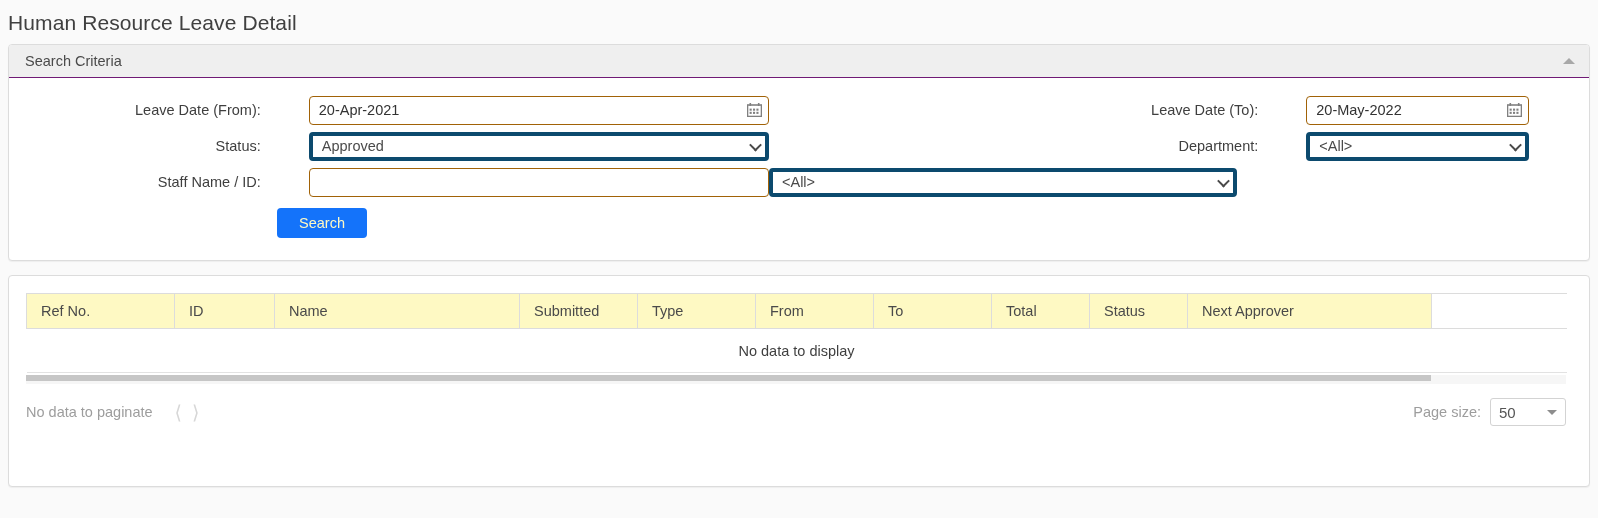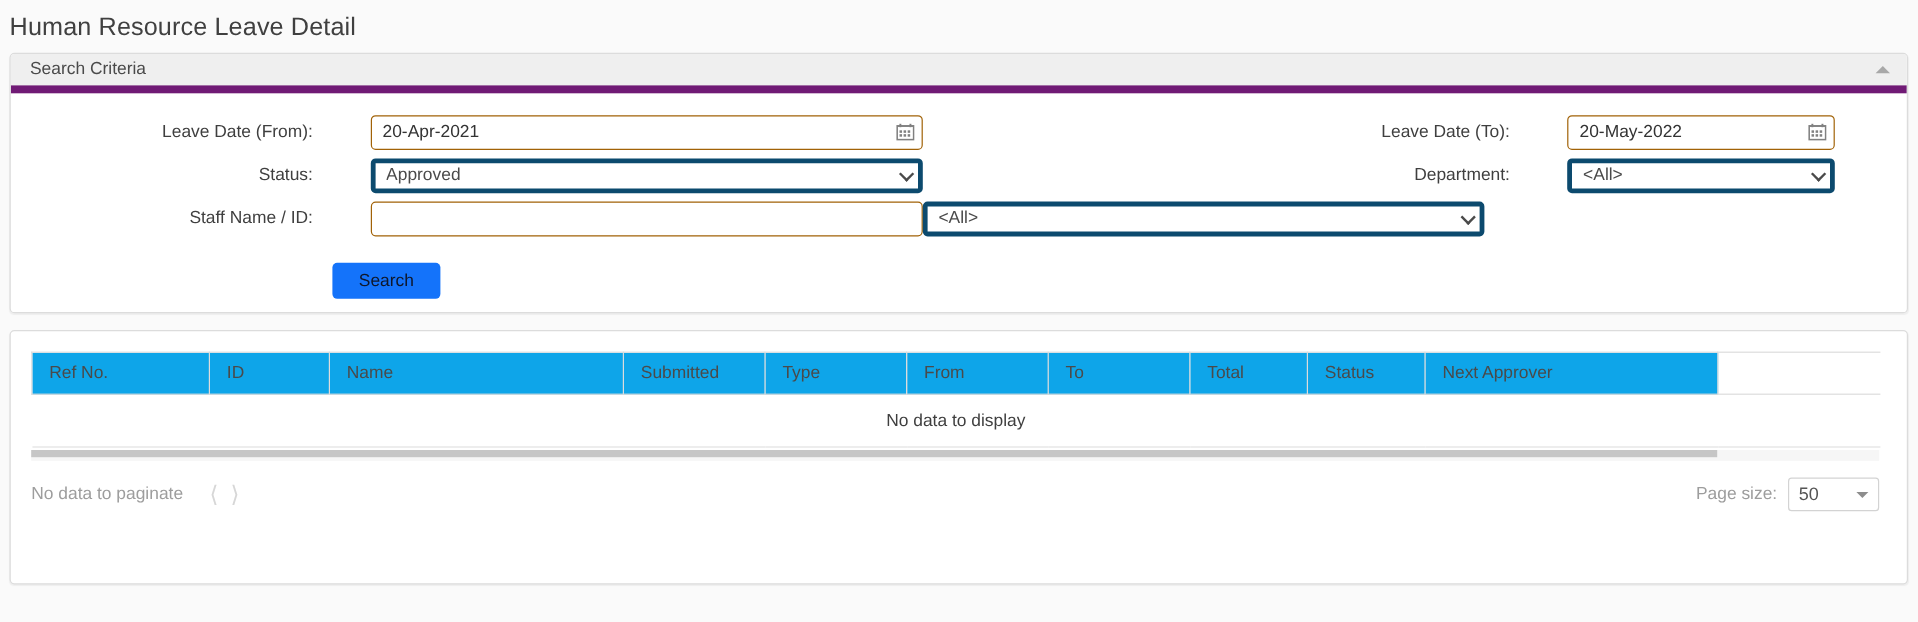--- a/index.html
+++ b/index.html
@@ -27,21 +27,21 @@
     background: #ffffff;
     border: 1px solid #dcdcdc;
     border-radius: 4px;
     box-shadow: 0 1px 1px rgba(0,0,0,.05);
   }
 
   
   .panel-head {
     height: 33px;
     background: #efefef;
-    border-bottom: 7px solid #701a75;
+    border-bottom: 1px solid #701a75;
     border-radius: 3px 3px 0 0;
     display: flex;
     align-items: center;
     padding: 0 14px 0 16px;
     font-size: 14.5px;
     color: #4a4a4a;
     position: relative;
   }
   .panel-head .collapse-arrow {
     margin-left: auto;
@@ -137,45 +137,45 @@
     cursor: pointer;
   }
 
   .search-row { display: flex; }
   .search-row .spacer { width: 268px; }
   .btn-search {
     width: 90px; height: 30px;
     background: #1473fa;
     border: none;
     border-radius: 4px;
-    color: #0f172a;
+    color: #fef9c3;
     font-family: "Liberation Sans", sans-serif;
     font-size: 14.5px;
     cursor: pointer;
-    margin-top: 19px;
+    margin-top: 8px;
   }
 
   
   .results-panel {
     margin: 14px 8px 0 8px;
     height: 212px;
     position: relative;
   }
   .grid-wrap {
     margin: 17px 0 0 17px;
     width: 1555px;
     position: relative;
   }
   table.grid {
     border-collapse: collapse;
     table-layout: fixed;
     width: 1540px;
   }
   table.grid th {
-    background: #0ea5e9;
+    background: #fef9c3;
     border: 1px solid #dcdcdc;
     border-left: none;
     height: 35px;
     font-size: 14.5px;
     font-weight: 400;
     color: #4a4a4a;
     text-align: left;
     padding: 0 0 0 14px;
   }
   table.grid th:first-child { border-left: 1px solid #dcdcdc; }

